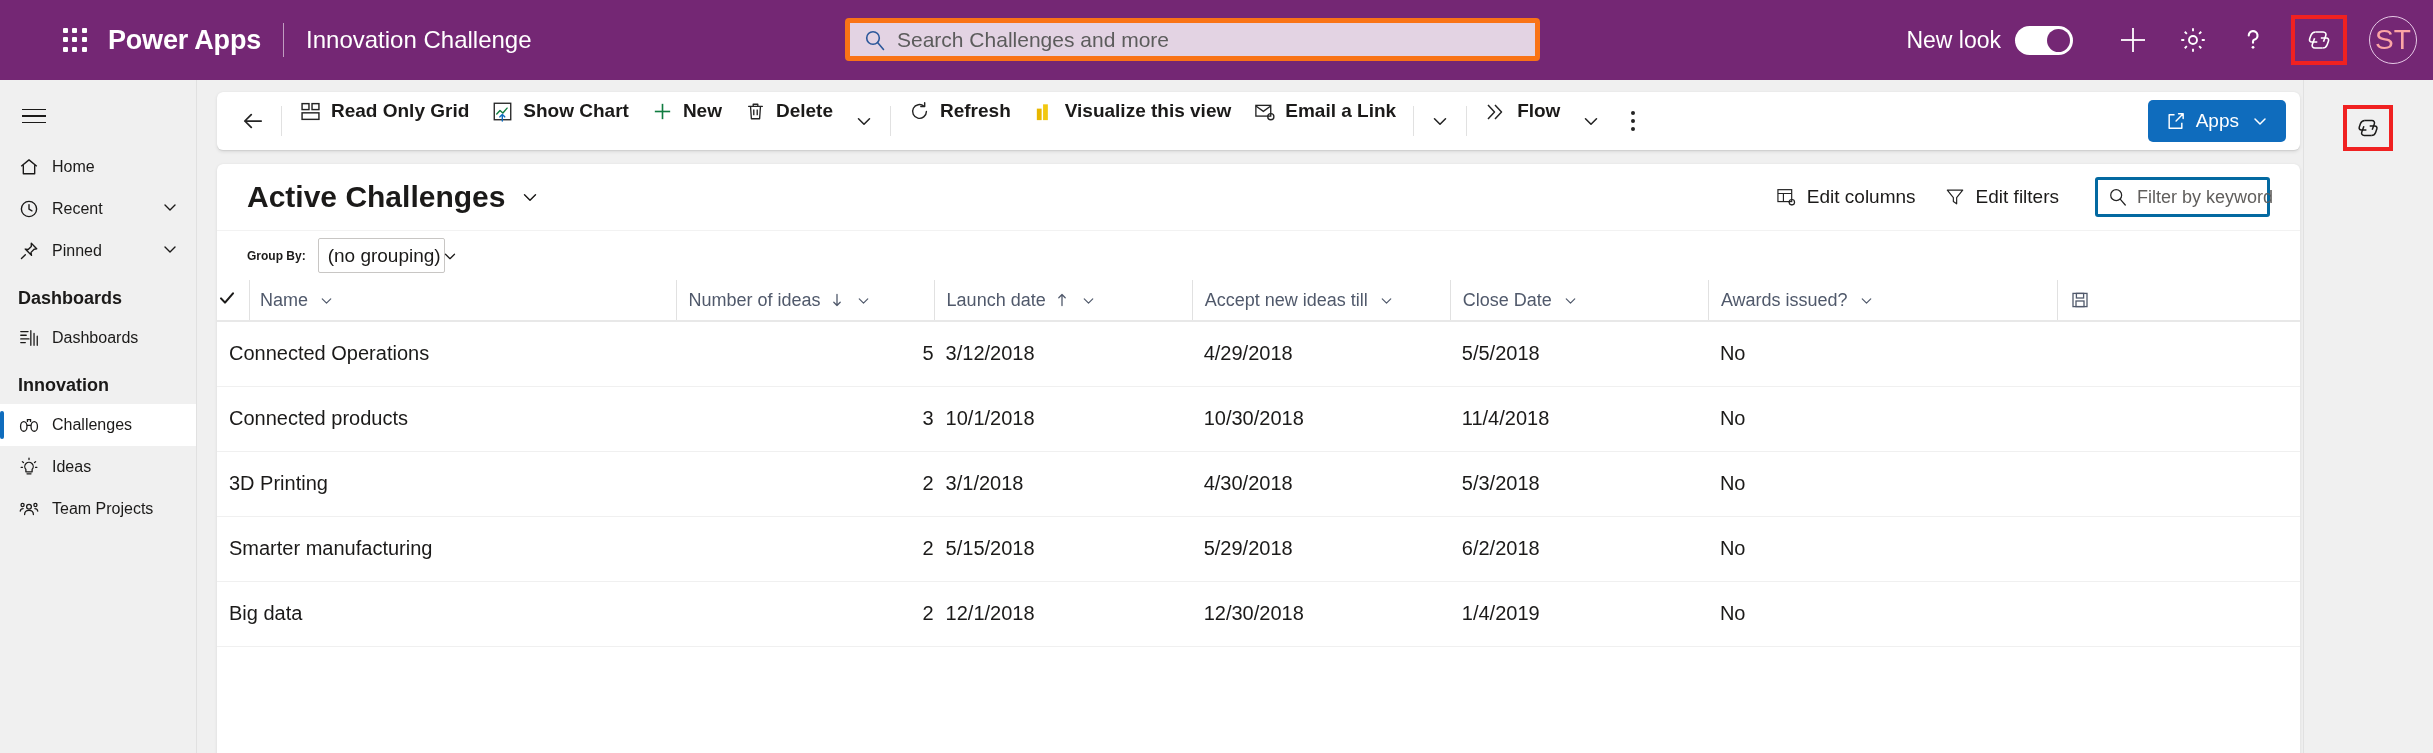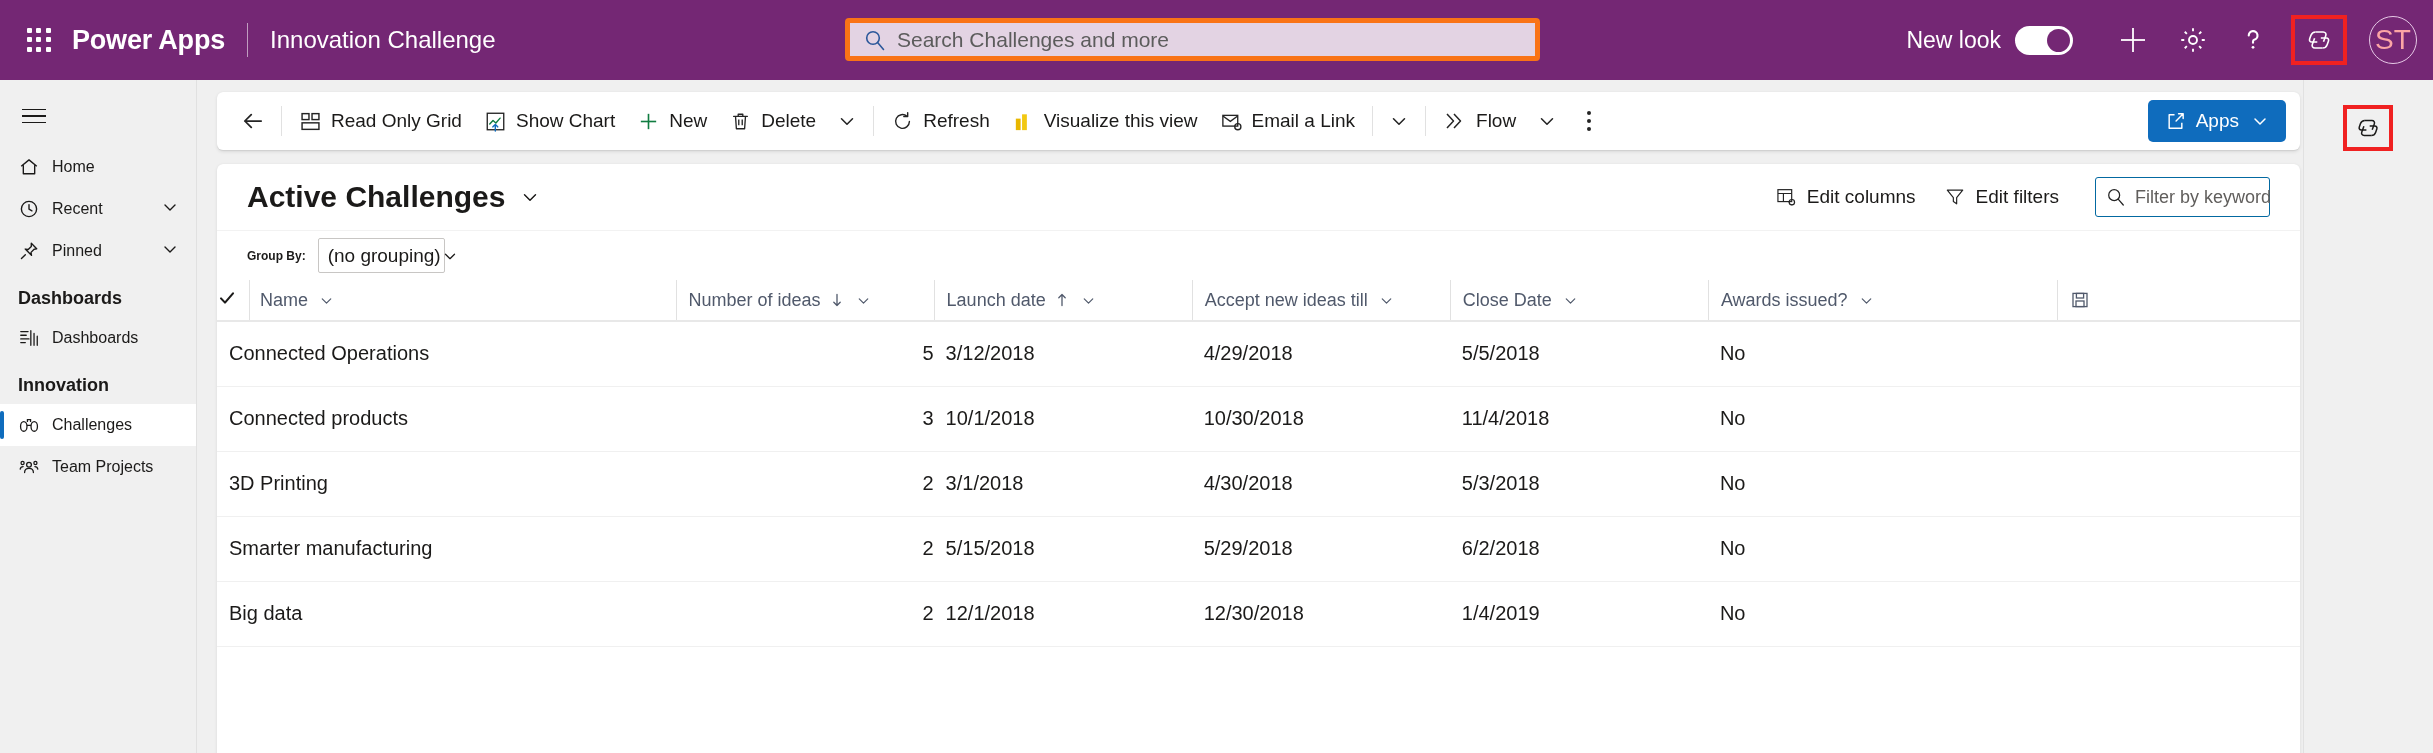--- a/index.html
+++ b/index.html
@@ -9,20 +9,21 @@
     background: #ffffff;
     overflow: hidden;
   }
   .app { position: relative; width: 2433px; height: 753px; background:#fff; }
 
   
   .topbar {
     position:absolute; left:0; top:0; width:2433px; height:80px;
     background:#742774; display:flex; align-items:center;
     color:#fff;
+    padding-left:36px;
   }
   .waffle {
     width:34px; height:34px; margin-left:22px; margin-right:16px;
     display:grid; grid-template-columns:repeat(3,1fr); grid-template-rows:repeat(3,1fr);
     gap:4px; padding:5px; cursor:pointer;
   }
   .waffle i { background:#fff; border-radius:1px; display:block; width:5px; height:5px; }
   .brand {
     font-size:27px; font-weight:bold; letter-spacing:-0.2px; color:#fff;
     margin-right:22px; white-space:nowrap;
@@ -97,22 +98,22 @@
 
   
   .main { position:absolute; left:197px; top:80px; width:2236px; height:673px; background:#f0f0f0; }
 
   .cmdbar {
     position:absolute; left:20px; top:12px; width:2083px; height:58px;
     background:#fff; border-radius:6px; display:flex; align-items:center;
     padding:0 14px; box-shadow:0 0.3px 0.9px rgba(0,0,0,.07),0 1.6px 3.6px rgba(0,0,0,.09);
   }
   .cmdbtn {
-    display:flex; align-items:center; height:42px; padding:0 11px;
-    font-size:19px; color:#1b1a19; cursor:pointer; white-space:nowrap; border-radius:4px;
+    display:flex; align-items:flex-start; height:42px; padding:0 11px;
+    font-size:19px; color:#1b1a19; cursor:pointer; white-space:nowrap; border-radius:4px;font-weight:bold;
   }
   .cmdbtn .cico { margin-right:9px; display:flex; align-items:center; }
   .cmdsep { width:1px; height:30px; background:#e1e1e1; margin:0 6px; }
   .backbtn { width:44px; height:44px; display:flex; align-items:center; justify-content:center; cursor:pointer; }
   .chevbtn { width:40px; height:42px; display:flex; align-items:center; justify-content:center; cursor:pointer; border-radius:4px; }
   .dots { width:44px; height:42px; display:flex; flex-direction:column; align-items:center; justify-content:center; gap:4px; cursor:pointer; }
   .dots i { width:4px; height:4px; border-radius:50%; background:#242424; display:block; }
   .sharebtn {
     margin-left:auto; display:flex; align-items:center; height:42px; padding:0 16px;
     background:#0f6cbd; color:#fff; border-radius:5px; font-size:19px; cursor:pointer;
@@ -140,21 +141,21 @@
   .viewhdr { height:66px; display:flex; align-items:center; padding:0 30px; }
   .viewtitle { font-size:30px; font-weight:bold; color:#1b1a19; white-space:nowrap; }
   .viewtitle-chev { margin-left:14px; display:flex; align-items:center; cursor:pointer; }
   .viewtools { margin-left:auto; display:flex; align-items:center; gap:0; }
   .vtool {
     display:flex; align-items:center; height:40px; padding:0 14px;
     font-size:19px; color:#1b1a19; cursor:pointer; white-space:nowrap; border-radius:4px;
   }
   .vtool .cico { margin-right:10px; display:flex; align-items:center; }
   .kwbox {
-    margin-left:22px; width:175px; height:40px; border:1px solid #0369a1; border-radius:3px;
+    margin-left:22px; width:175px; height:40px; border:3px solid #0369a1; border-radius:3px;
     display:flex; align-items:center; padding:16px 10px; cursor:text;
   }
   .kwbox .cico { margin-right:9px; display:flex; align-items:center; }
   .kwbox .ktext { font-size:18px; color:#605e5c; white-space:nowrap; }
 
   .groupbar {
     height:50px; display:flex; align-items:center; padding:0 30px;
     border-top:1px solid #f2f2f2;
   }
   .grouplbl { font-size:12px; font-weight:bold; color:#1b1a19; margin-right:12px; }
@@ -313,20 +314,30 @@
     <div class="navgroup">Innovation</div>
     <div class="navitem selected">
       <span class="nico">
         <svg width="22" height="22" viewBox="0 0 24 24" fill="none" stroke="#1b1a19" stroke-width="1.4">
             <ellipse cx="6.3" cy="13.5" rx="3.5" ry="5.3"></ellipse>
             <ellipse cx="17.7" cy="13.5" rx="3.5" ry="5.3"></ellipse>
             <path d="M9.8 12.5h4.4M10.3 8.6V6.2h3.4v2.4"></path>
           </svg>
       </span>
       <span class="nlbl">Challenges</span>
+    </div>
+    <div class="navitem">
+      <span class="nico">
+        <svg width="22" height="22" viewBox="0 0 24 24" fill="none" stroke="#1b1a19" stroke-width="1.4">
+            <path d="M8.6 14.6a4.6 4.6 0 1 1 6.8 0v2.6H8.6z" stroke-linejoin="round"></path>
+            <path d="M9.8 19.4h4.4" stroke-linecap="round"></path>
+            <path d="M12 2.2v1.6M4.8 6.2l1.2.9M19.2 6.2l-1.2.9M3.4 12.4h1.5M19.1 12.4h1.5" stroke-linecap="round"></path>
+          </svg>
+      </span>
+      <span class="nlbl">Ideas</span>
     </div>
     <div class="navitem">
       <span class="nico">
         <svg width="22" height="22" viewBox="0 0 24 24" fill="none" stroke="#1b1a19" stroke-width="1.4">
             <circle cx="12" cy="9.5" r="2.6"></circle>
             <path d="M7.2 18c0-2.6 2.1-4.4 4.8-4.4s4.8 1.8 4.8 4.4" stroke-linecap="round"></path>
             <circle cx="5" cy="7.6" r="1.7"></circle>
             <circle cx="19" cy="7.6" r="1.7"></circle>
             <path d="M2.4 14.2c.3-1.7 1.5-2.7 3.2-2.7M21.6 14.2c-.3-1.7-1.5-2.7-3.2-2.7" stroke-linecap="round"></path>
           </svg>

